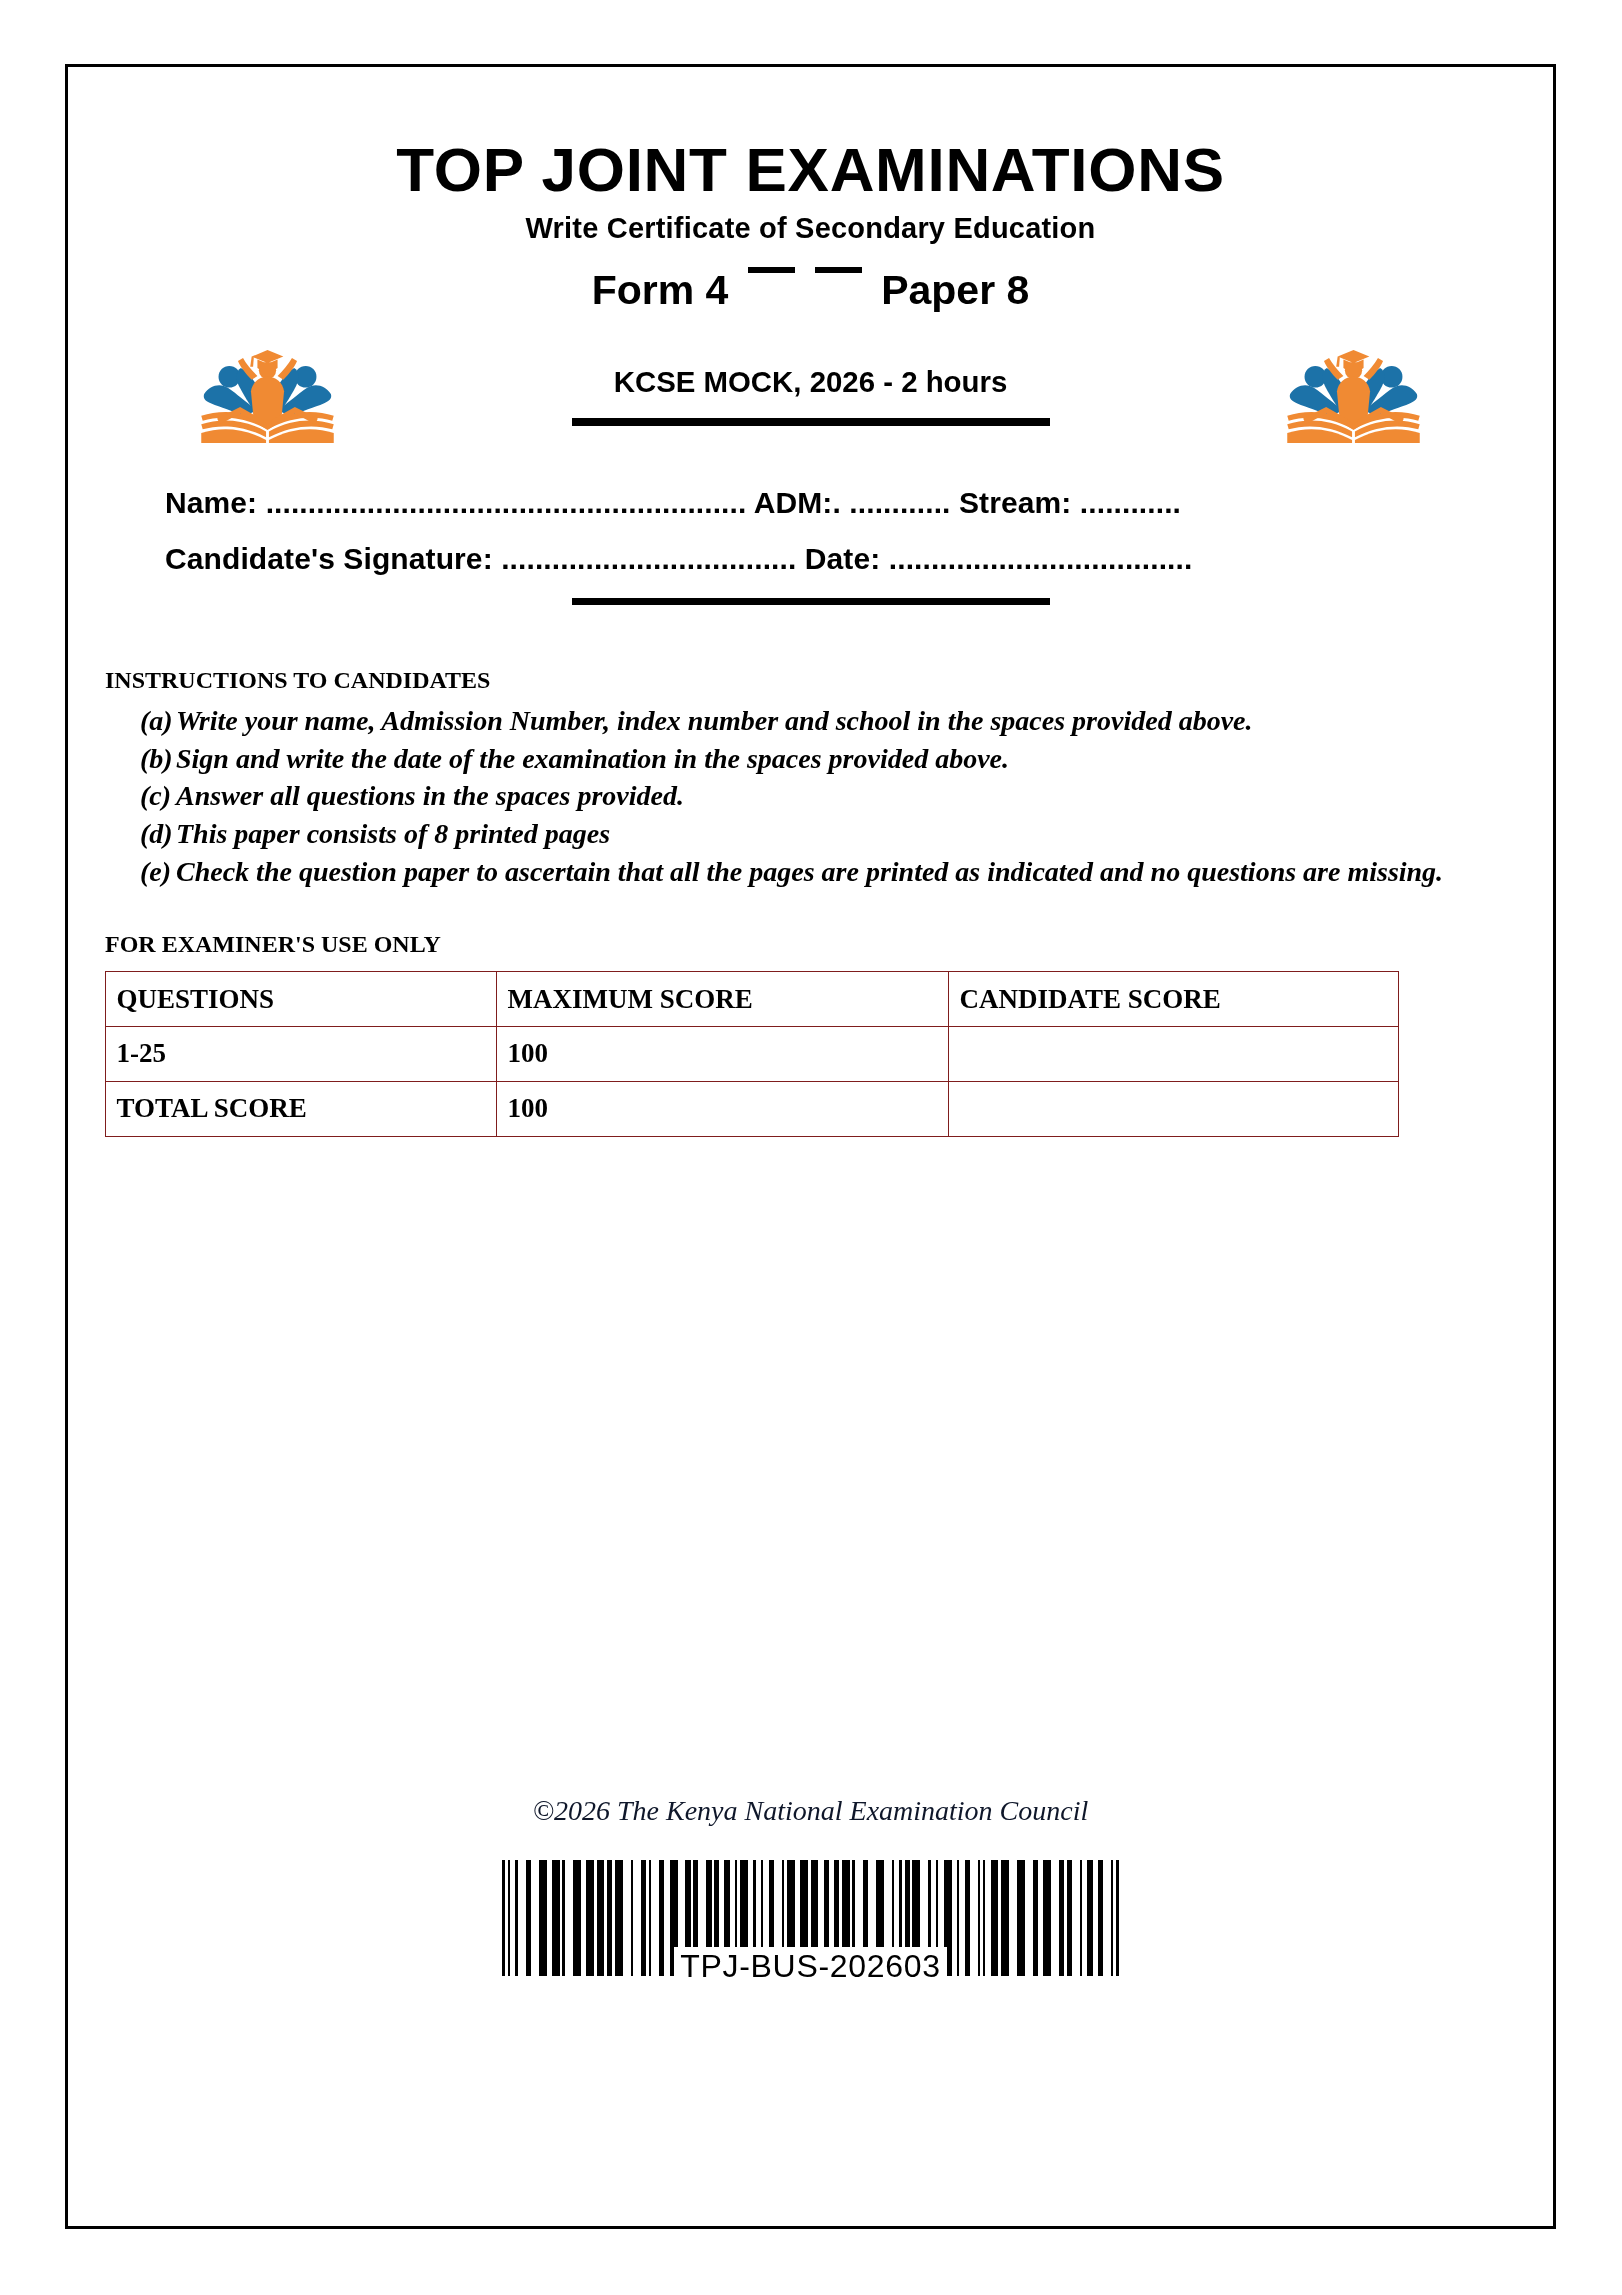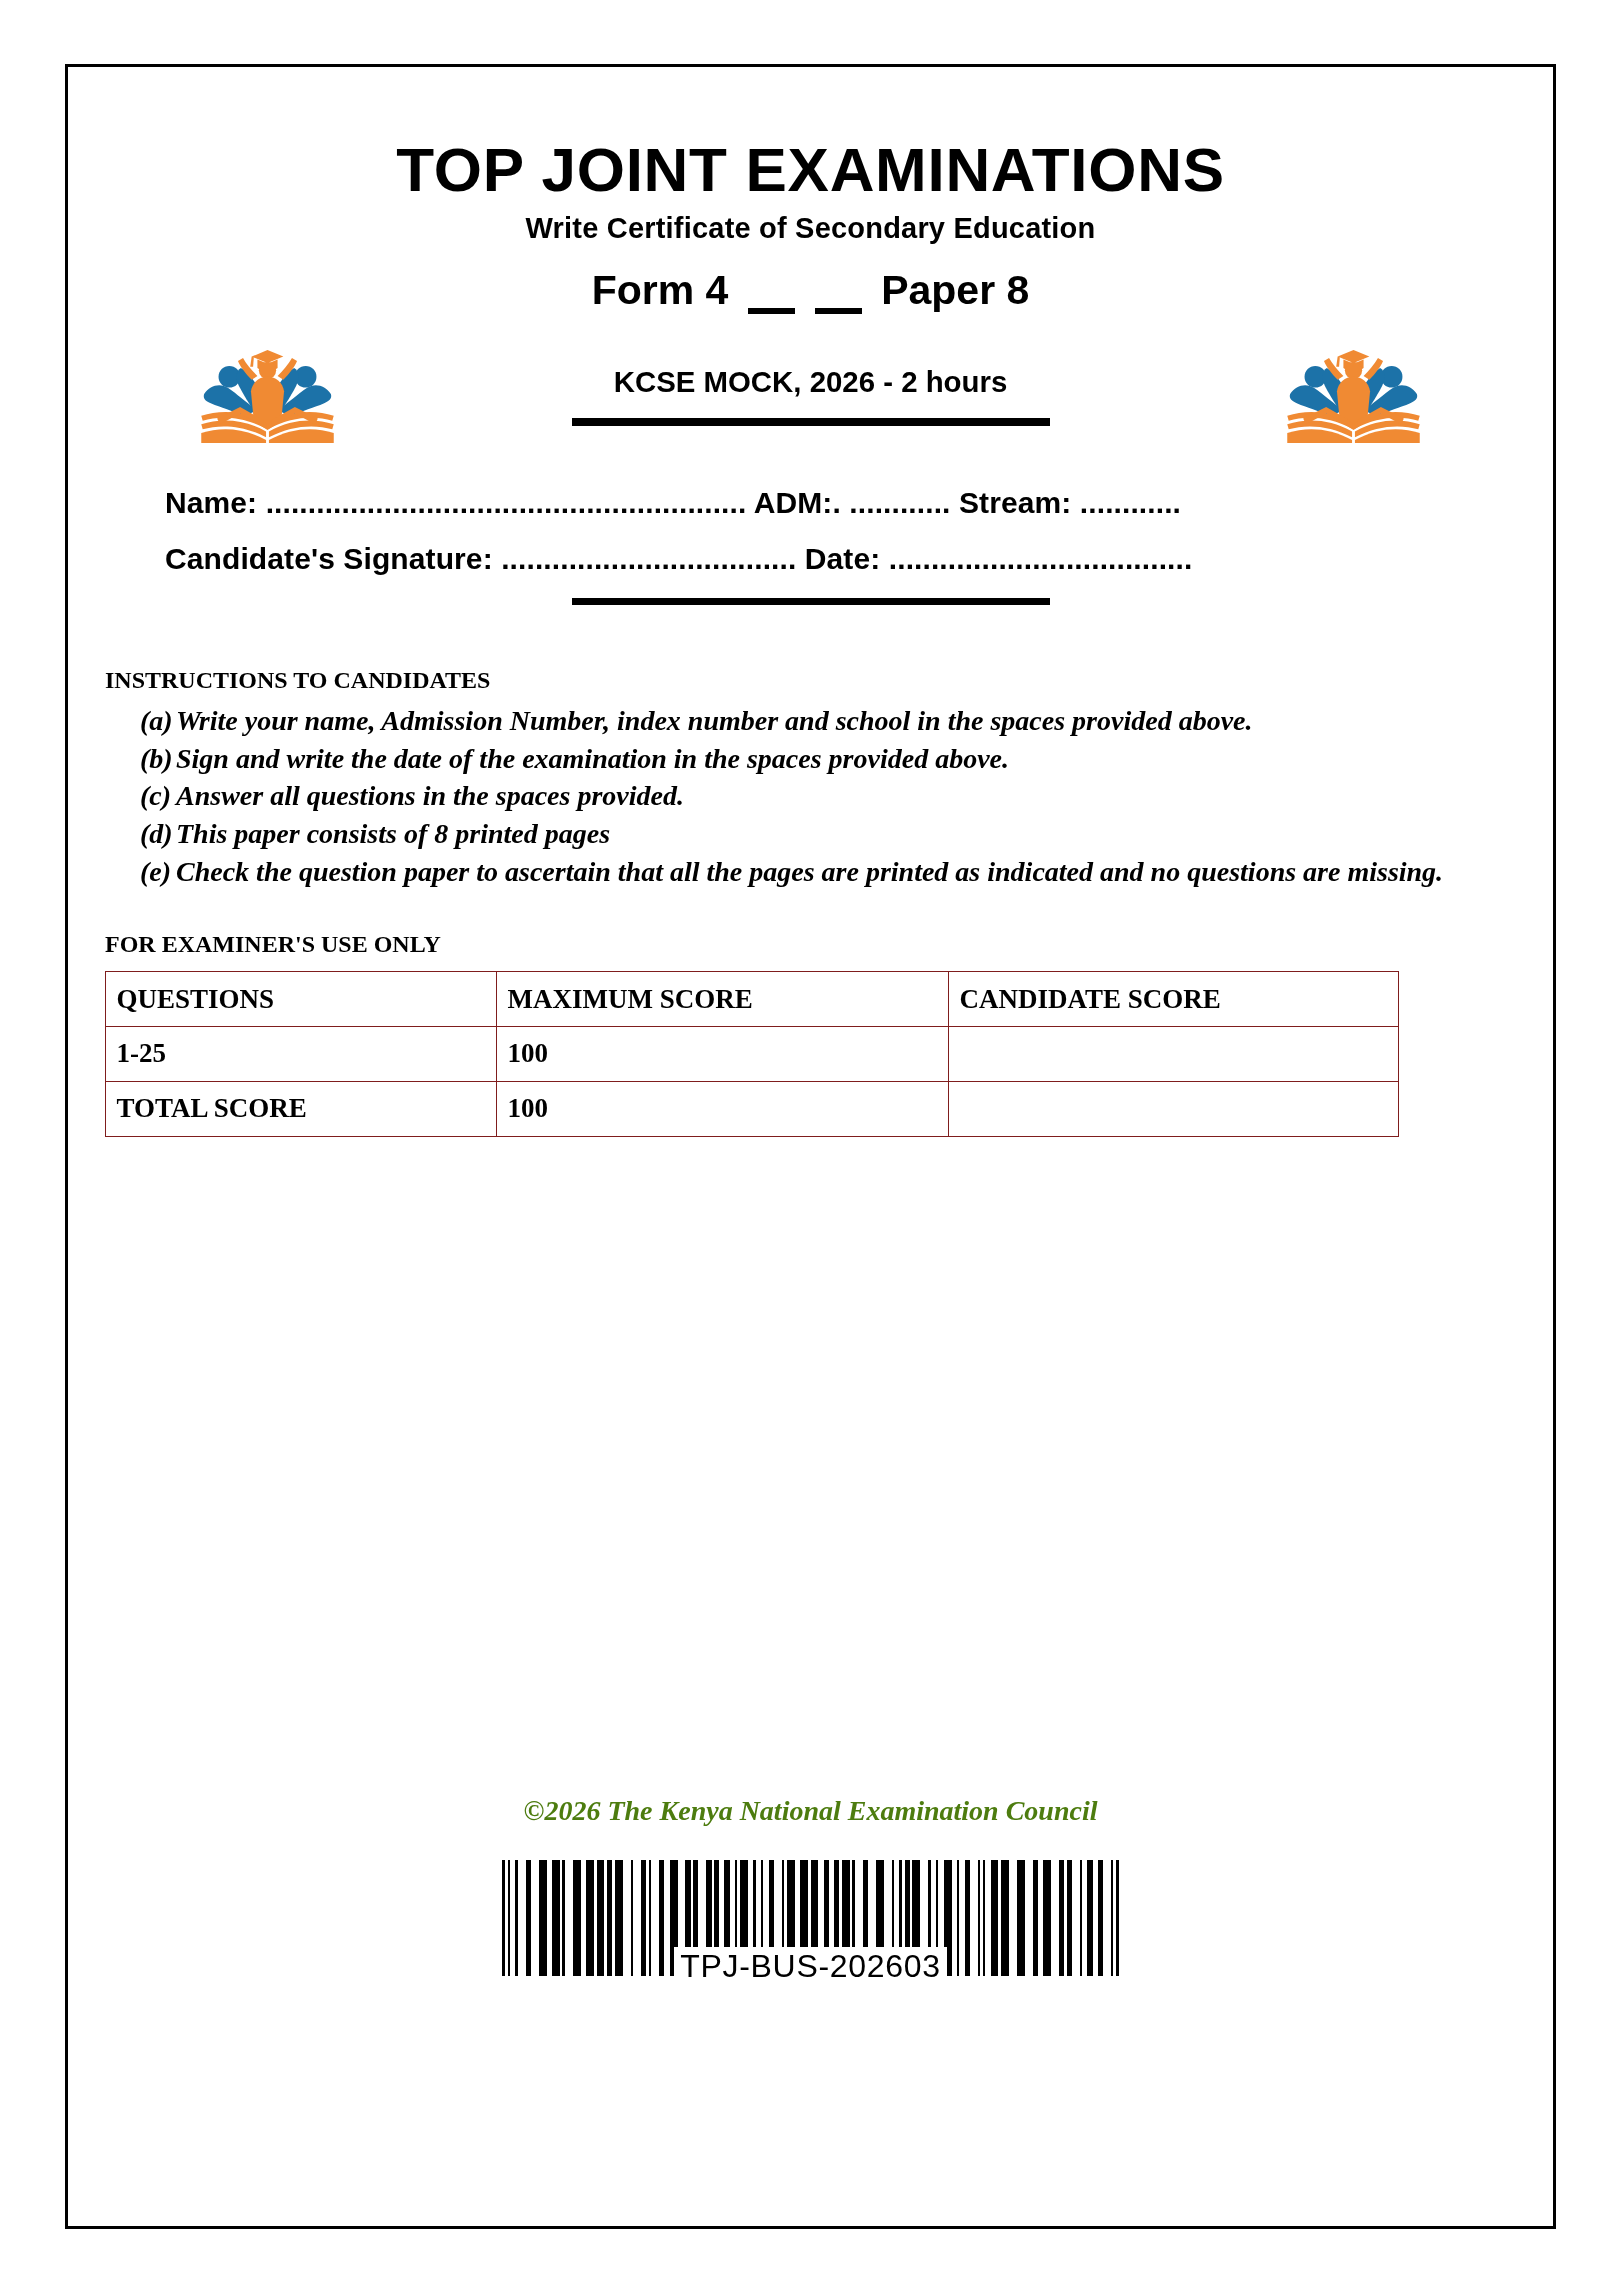--- a/index.html
+++ b/index.html
@@ -53,21 +53,21 @@
     font-family: "Liberation Sans", sans-serif;
     font-weight: bold;
     font-size: 29px;
     letter-spacing: 0.2px;
     margin-top: 10.5px;
     color: #000;
   }
 
   .subject-row {
     display: flex;
-    align-items: flex-end;
+    align-items: flex-start;
     justify-content: center;
     gap: 19.6px;
     margin-top: 22px;
     padding: 0 79px;
   }
   .form-label, .paper-label {
     font-family: "Liberation Sans", sans-serif;
     font-weight: bold;
     font-size: 41px;
     color: #000;
@@ -211,24 +211,24 @@
   .score-table col.c2 { width: 452px; }
   .score-table col.c3 { width: 450px; }
 
   
   .copyright {
     position: absolute;
     left: 0; right: 0;
     top: 1728px;
     text-align: center;
     font-family: "Liberation Serif", serif;
-    font-weight: bold;
+    font-weight: normal;
     font-style: italic;
     font-size: 28px;
-    color: #4d7c0f;
+    color: #0f172a;
   }
 
   .barcode-wrap {
     position: absolute;
     left: 0; right: 0;
     top: 1793px;
     display: flex;
     flex-direction: column;
     align-items: center;
   }

